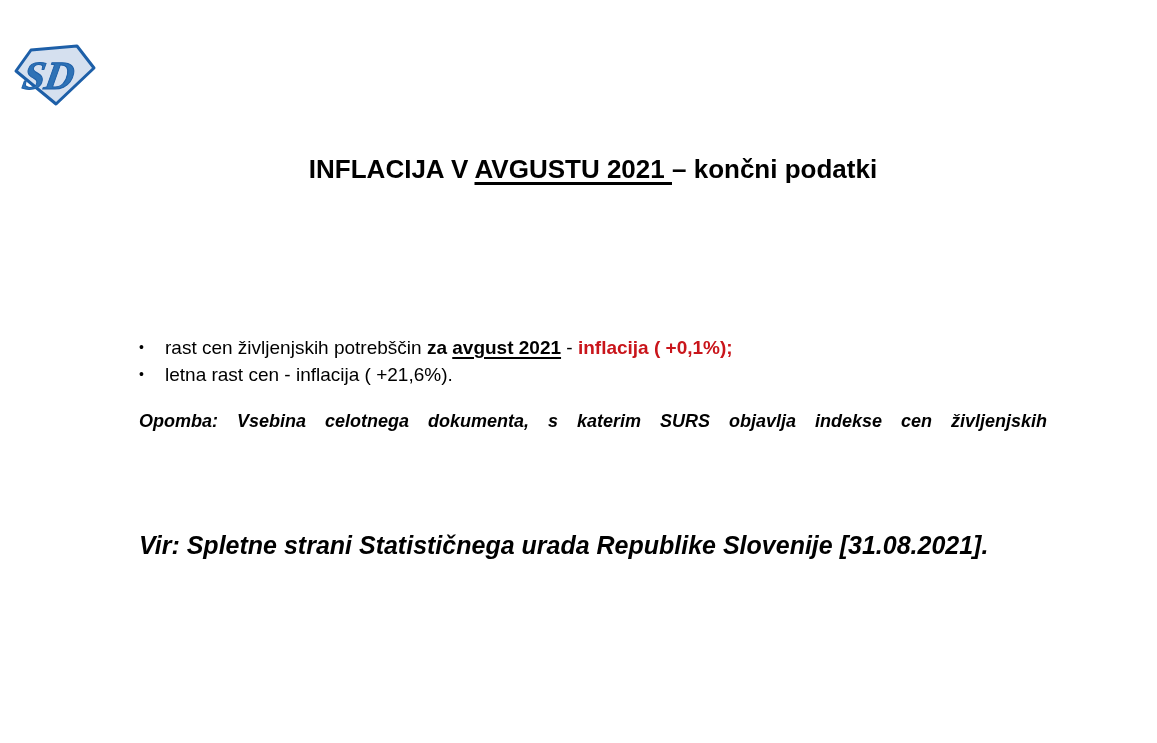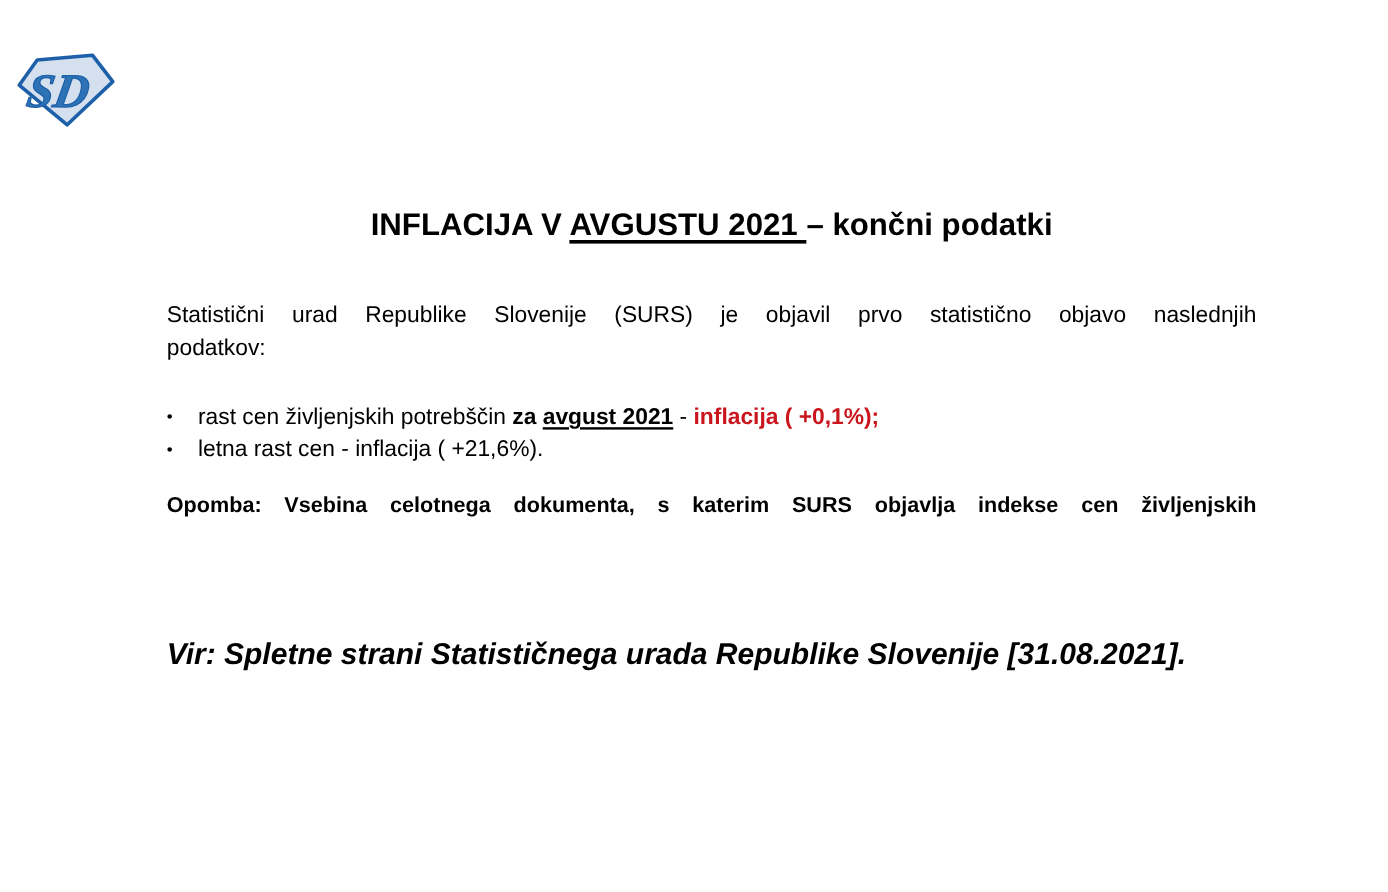--- a/index.html
+++ b/index.html
@@ -39,21 +39,21 @@
   }
   .content {
     position: absolute;
     left: 139px;
     top: 0;
     width: 908px;
     height: 743px;
   }
   .title {
     position: absolute;
-    top: 170px;
+    top: 152px;
     left: 0;
     width: 100%;
     text-align: center;
     font-size: 26px;
     font-weight: bold;
     line-height: 34px;
     white-space: nowrap;
   }
   .title-underline {
     text-decoration: underline;
@@ -100,20 +100,21 @@
     font-weight: bold;
   }
   .note {
     position: absolute;
     top: 408px;
     left: 0;
     width: 100%;
     font-size: 18px;
     line-height: 26px;
     font-weight: bold;
+    font-style: italic;
   }
   .source {
     position: absolute;
     top: 531px;
     left: 0;
     width: 100%;
     font-size: 25px;
     font-weight: bold;
     font-style: italic;
   }
@@ -125,24 +126,20 @@
   <polygon class="logo-shield" points="3,28 18,7 64,3 81,25 43,61"></polygon>
   <text class="logo-letters" x="16" y="46" transform="skewX(-10)">SD</text>
 </svg>
 
 <div class="content">
 
   <div class="title">
     <span>INFLACIJA V </span><span class="title-underline">AVGUSTU 2021 </span><span>– končni podatki</span>
   </div>
 
-  <div class="intro">
-    <div class="just">Statistični urad Republike Slovenije (SURS) je objavil prvo statistično objavo naslednjih</div>
-    <div>podatkov:</div>
-  </div>
 
   <div class="bullet-list">
     <div class="bullet-row">
       <span class="bullet-dot">•</span>
       <span class="bullet-text"><span>rast cen življenjskih potrebščin </span><span class="seg-bold">za </span><span class="seg-underline">avgust 2021</span><span> - </span><span class="seg-red">inflacija ( +0,1%);</span></span>
     </div>
     <div class="bullet-row">
       <span class="bullet-dot">•</span>
       <span class="bullet-text">letna rast cen - inflacija ( +21,6%).</span>
     </div>

